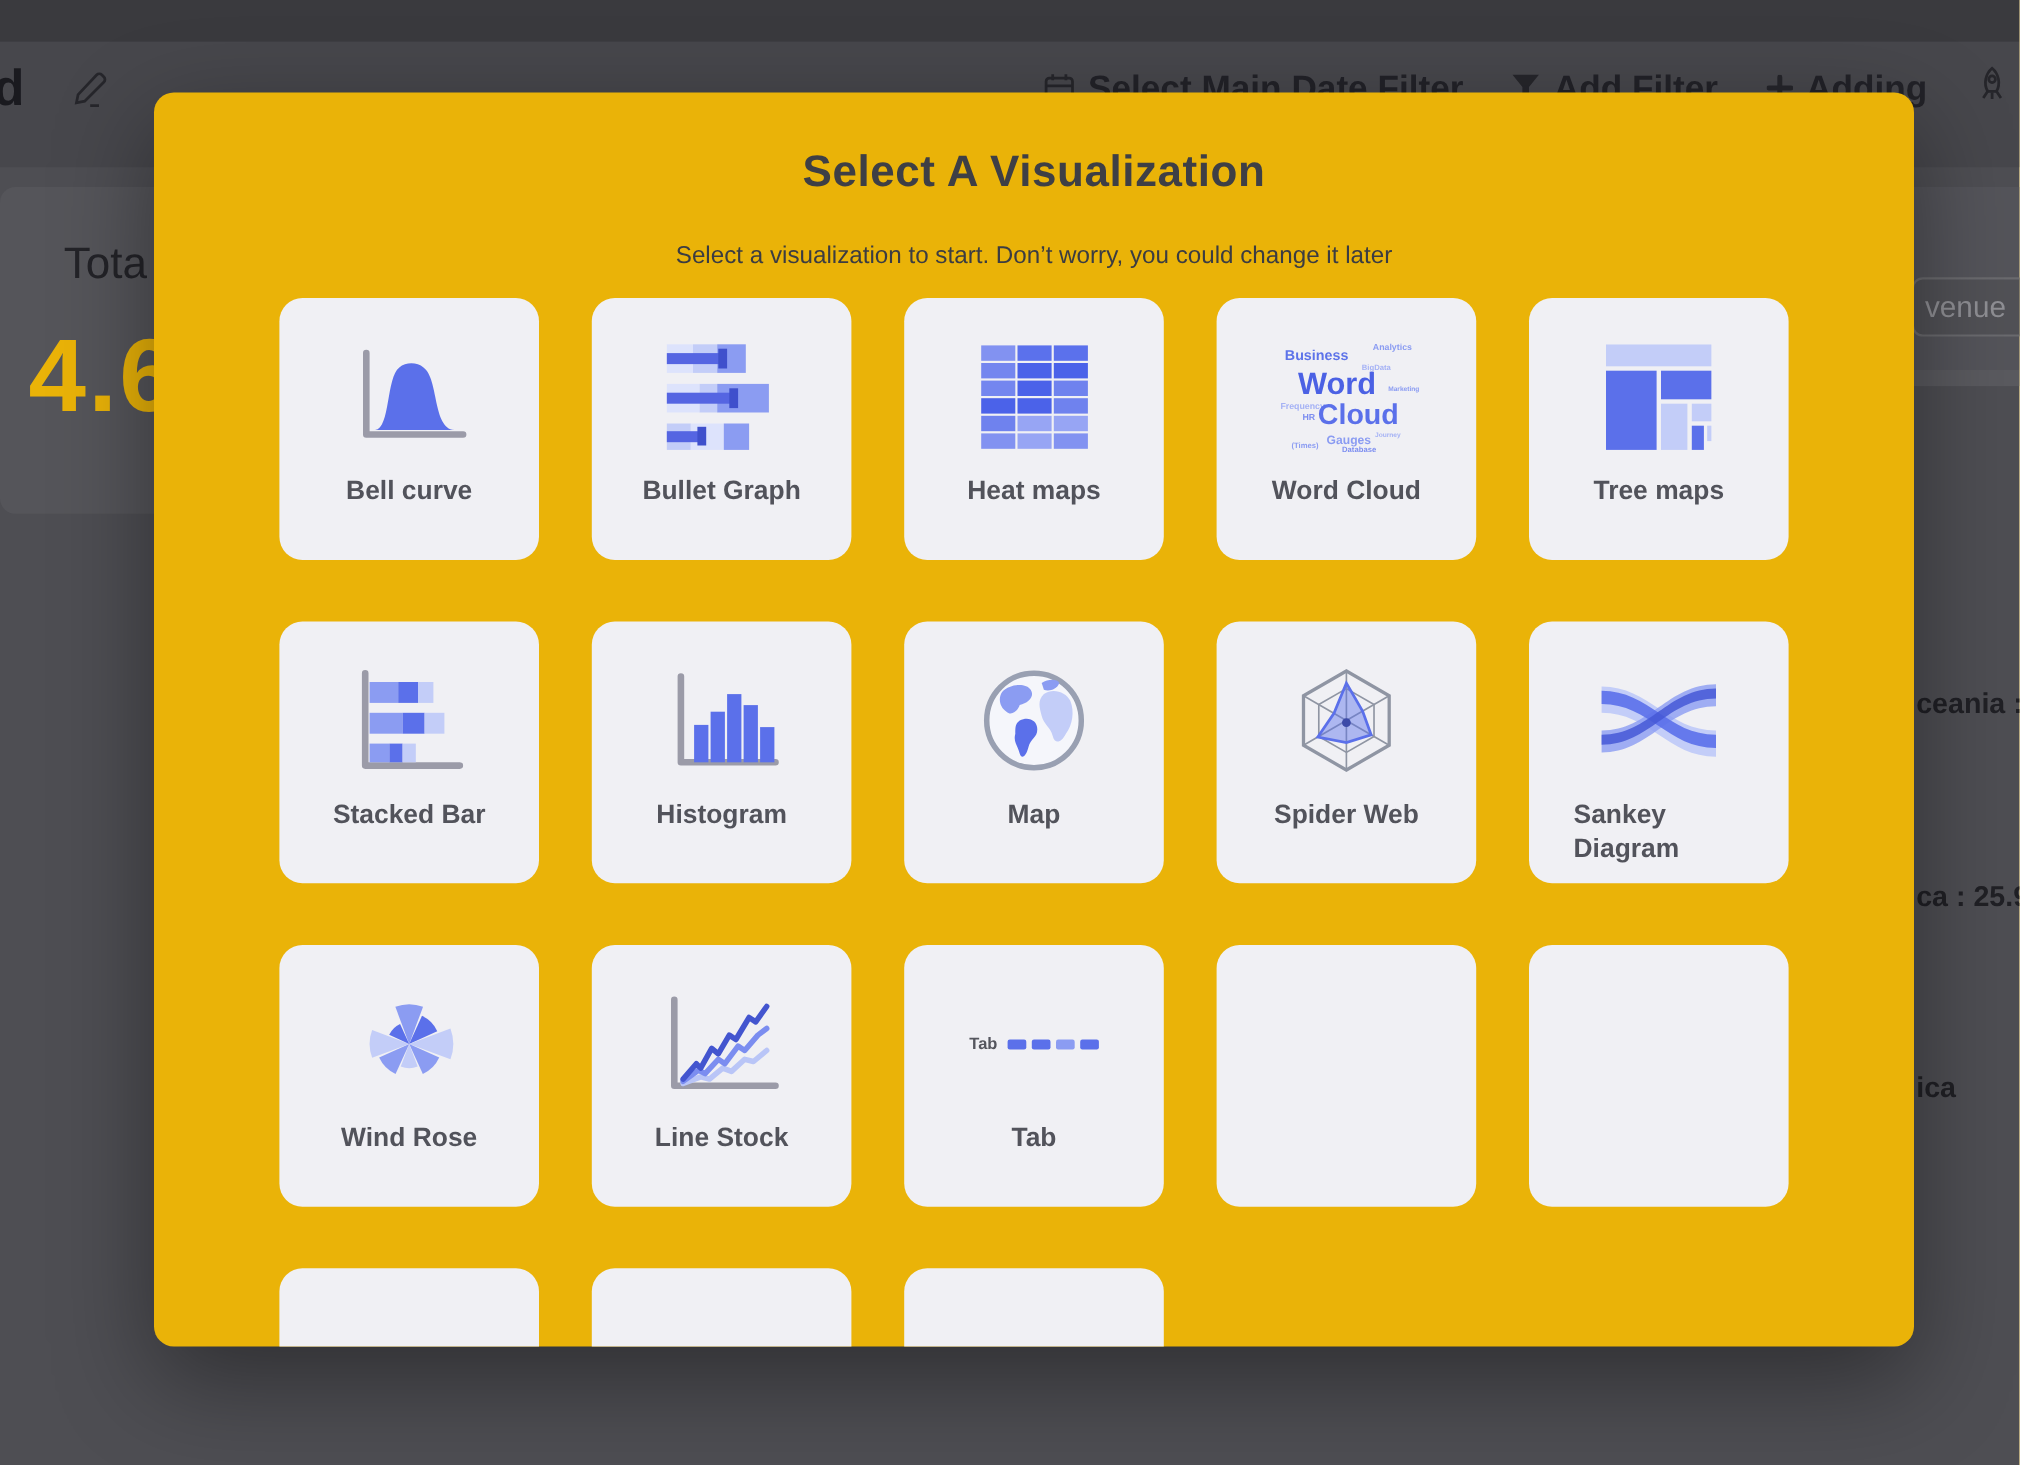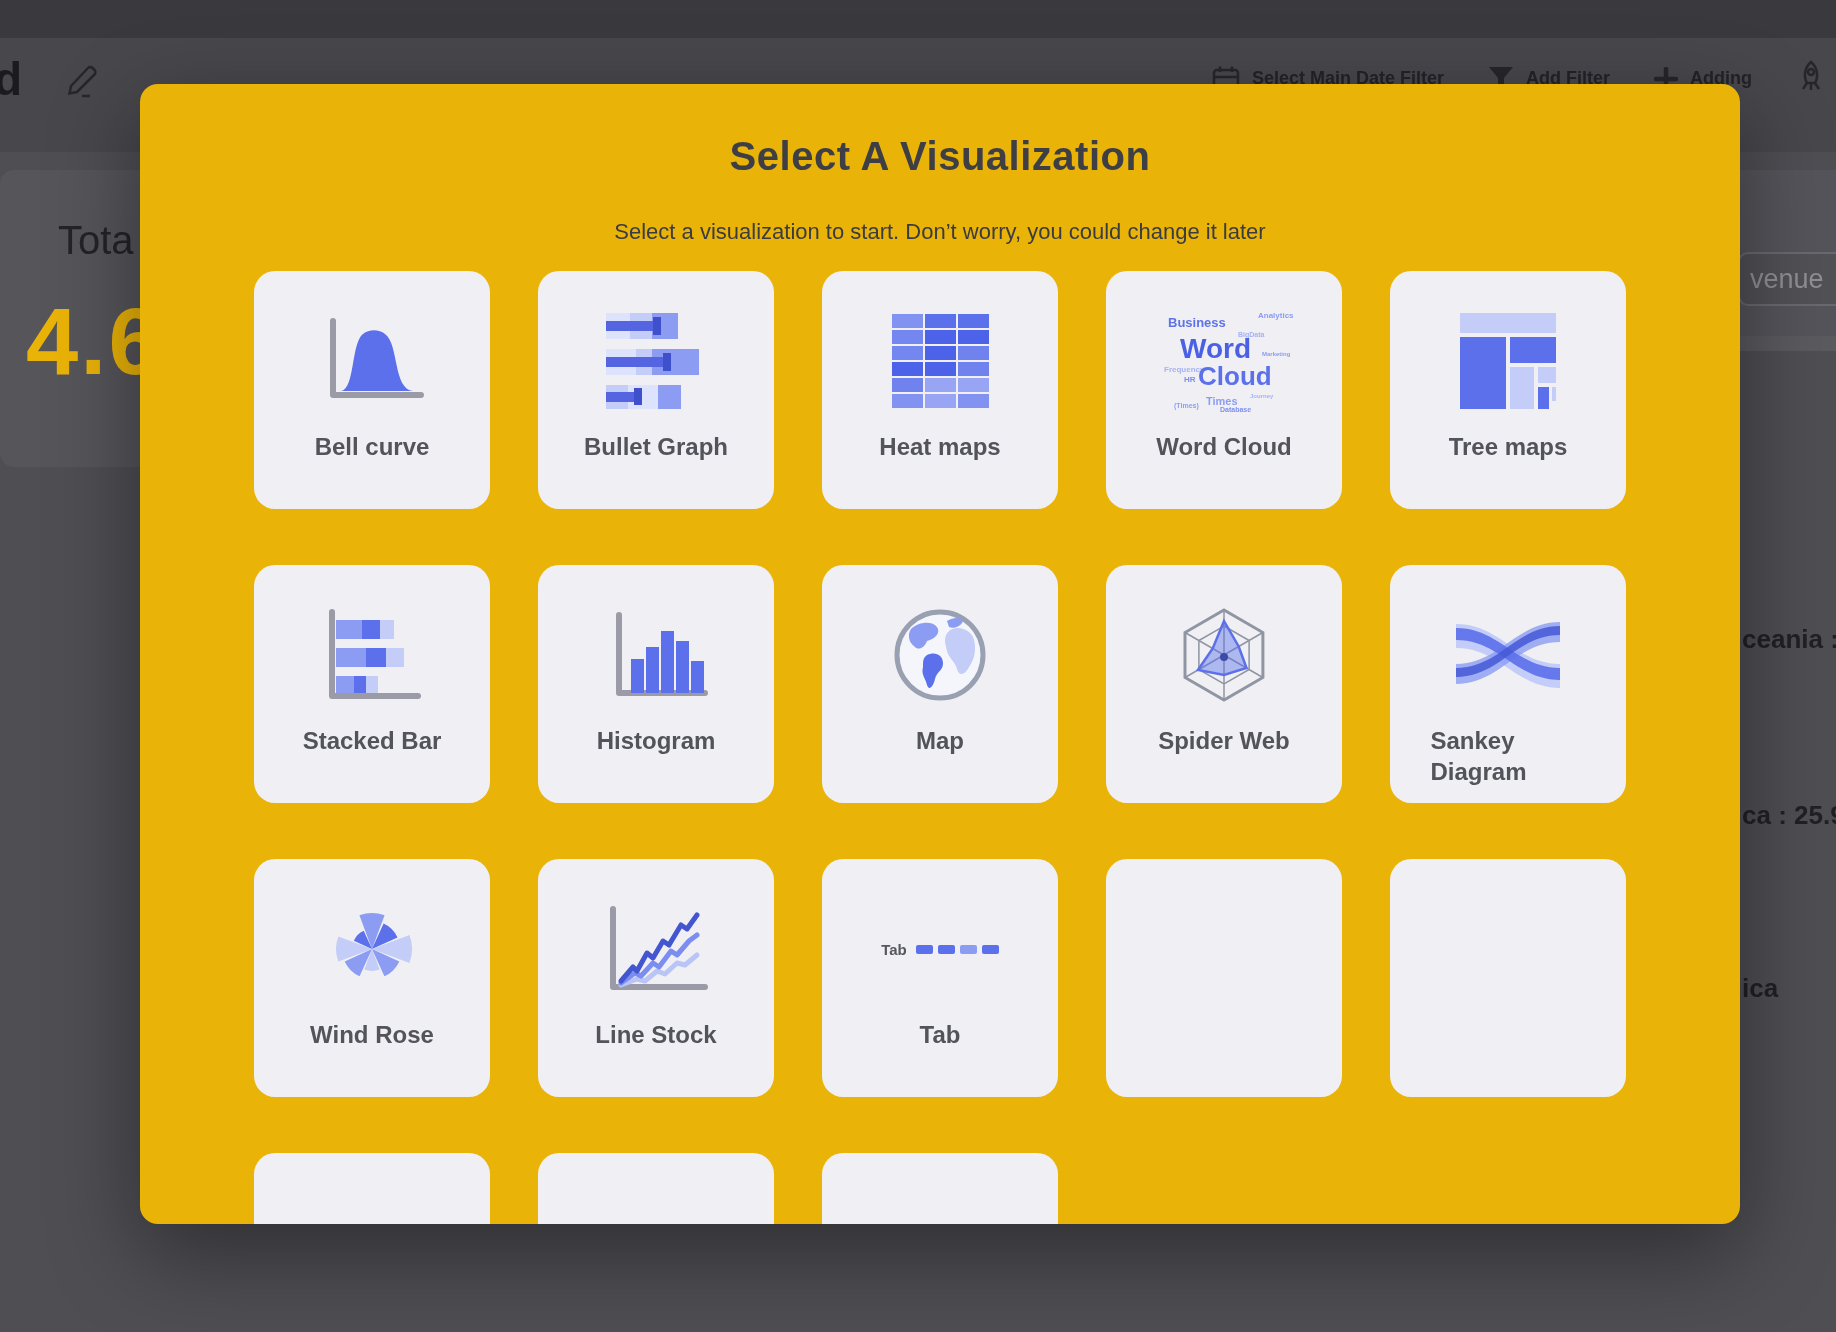--- a/index.html
+++ b/index.html
@@ -4,21 +4,21 @@
 <style>
   html,body{margin:0;padding:0;}
   body{font-family:"Liberation Sans", sans-serif;}
   .stage{position:relative;width:1836px;height:1332px;overflow:hidden;background:#4e4e53;}
 
   
   .top-strip{position:absolute;left:0;top:0;width:1836px;height:38px;background:#3a3a3e;}
   .header{position:absolute;left:0;top:38px;width:1836px;height:114px;background:#47474c;}
   .dash-title{position:absolute;left:-6px;top:14px;font-size:46px;font-weight:600;color:#1a1a1f;}
   .edit-ic{position:absolute;left:64px;top:20px;}
-  .toolbar{position:absolute;right:10px;top:22px;display:flex;align-items:center;gap:44px;color:#222228;font-size:18px;font-weight:600;}
+  .toolbar{position:absolute;right:10px;top:22px;display:flex;align-items:center;gap:44px;color:#222228;font-size:32px;font-weight:600;}
   .tool{display:flex;align-items:center;gap:12px;white-space:nowrap;}
   .kpi-card{position:absolute;left:0;top:170px;width:470px;height:297px;background:#55555a;border-radius:14px;}
   .kpi-title{position:absolute;left:58px;top:48px;font-size:40px;font-weight:500;color:#232328;}
   .kpi-value{position:absolute;left:26px;top:118px;font-size:94px;font-weight:800;color:#eab308;letter-spacing:2px;}
   .right-card{position:absolute;left:1700px;top:170px;width:136px;height:166px;background:#54545a;}
   .right-band{position:absolute;left:1700px;top:336px;width:136px;height:15px;background:#5a5a5f;}
   .venue-btn{position:absolute;left:1738px;top:252px;width:130px;height:54px;border:2px solid #6a6a6e;border-radius:10px;
              color:#8f8f94;font-size:27px;display:flex;align-items:center;padding-left:10px;box-sizing:border-box;background:#515156;}
   .legend{position:absolute;left:1742px;font-size:26px;font-weight:700;color:#202025;white-space:nowrap;}
   .legend.l0{top:624px;} .legend.l1{top:800px;} .legend.l2{top:973px;}
@@ -39,21 +39,21 @@
 
   
   .vv{fill:#5b70ea;} .md{fill:#8b9cf2;} .lt{fill:#c3cdf8;} .xl{fill:#dde3fc;} .dp{fill:#5565e2;} .mk{fill:#3f50cc;}
   .ax{stroke:#9b9ba8;stroke-width:6;fill:none;stroke-linecap:round;stroke-linejoin:round;}
   .gtxt{fill:#5263e2;font-weight:700;}
 
   
   .wc-box{position:relative;width:120px;height:104px;}
   .wc-box span{position:absolute;white-space:nowrap;font-weight:600;}
   .wc0{left:4px;top:6px;font-size:13px;color:#5d73e9;}
-  .wc1{left:94px;top:2px;font-size:8px;color:#8b9cf2;}
+  .wc1{left:84px;top:2px;font-size:8px;color:#8b9cf2;}
   .wc2{left:74px;top:22px;font-size:7px;color:#a5b2f5;}
   .wc3{left:16px;top:24px;font-size:28px;font-weight:800;color:#4b61e4;}
   .wc4{left:98px;top:42px;font-size:6px;color:#8b9cf2;}
   .wc5{left:0px;top:56px;font-size:8px;color:#a5b2f5;}
   .wc6{left:20px;top:66px;font-size:8px;color:#7d8ef0;}
   .wc7{left:34px;top:52px;font-size:26px;font-weight:800;color:#5b70ea;}
   .wc8{left:42px;top:86px;font-size:11px;color:#8b9cf2;}
   .wc9{left:86px;top:84px;font-size:6px;color:#a5b2f5;}
   .wc10{left:10px;top:93px;font-size:7px;color:#8b9cf2;}
   .wc11{left:56px;top:97px;font-size:7px;color:#7d8ef0;}
@@ -192,21 +192,21 @@
         <div class="icon-box">
           <div class="wc-box">
             <span class="wc0">Business</span>
             <span class="wc1">Analytics</span>
             <span class="wc2">BigData</span>
             <span class="wc3">Word</span>
             <span class="wc4">Marketing</span>
             <span class="wc5">Frequency</span>
             <span class="wc6">HR</span>
             <span class="wc7">Cloud</span>
-            <span class="wc8">Times</span>
+            <span class="wc8">Gauges</span>
             <span class="wc9">Journey</span>
             <span class="wc10">(Times)</span>
             <span class="wc11">Database</span>
           </div>
         </div>
         <div class="card-label">Word Cloud</div>
       </div>
 
       <div class="card">
         <div class="icon-box">

